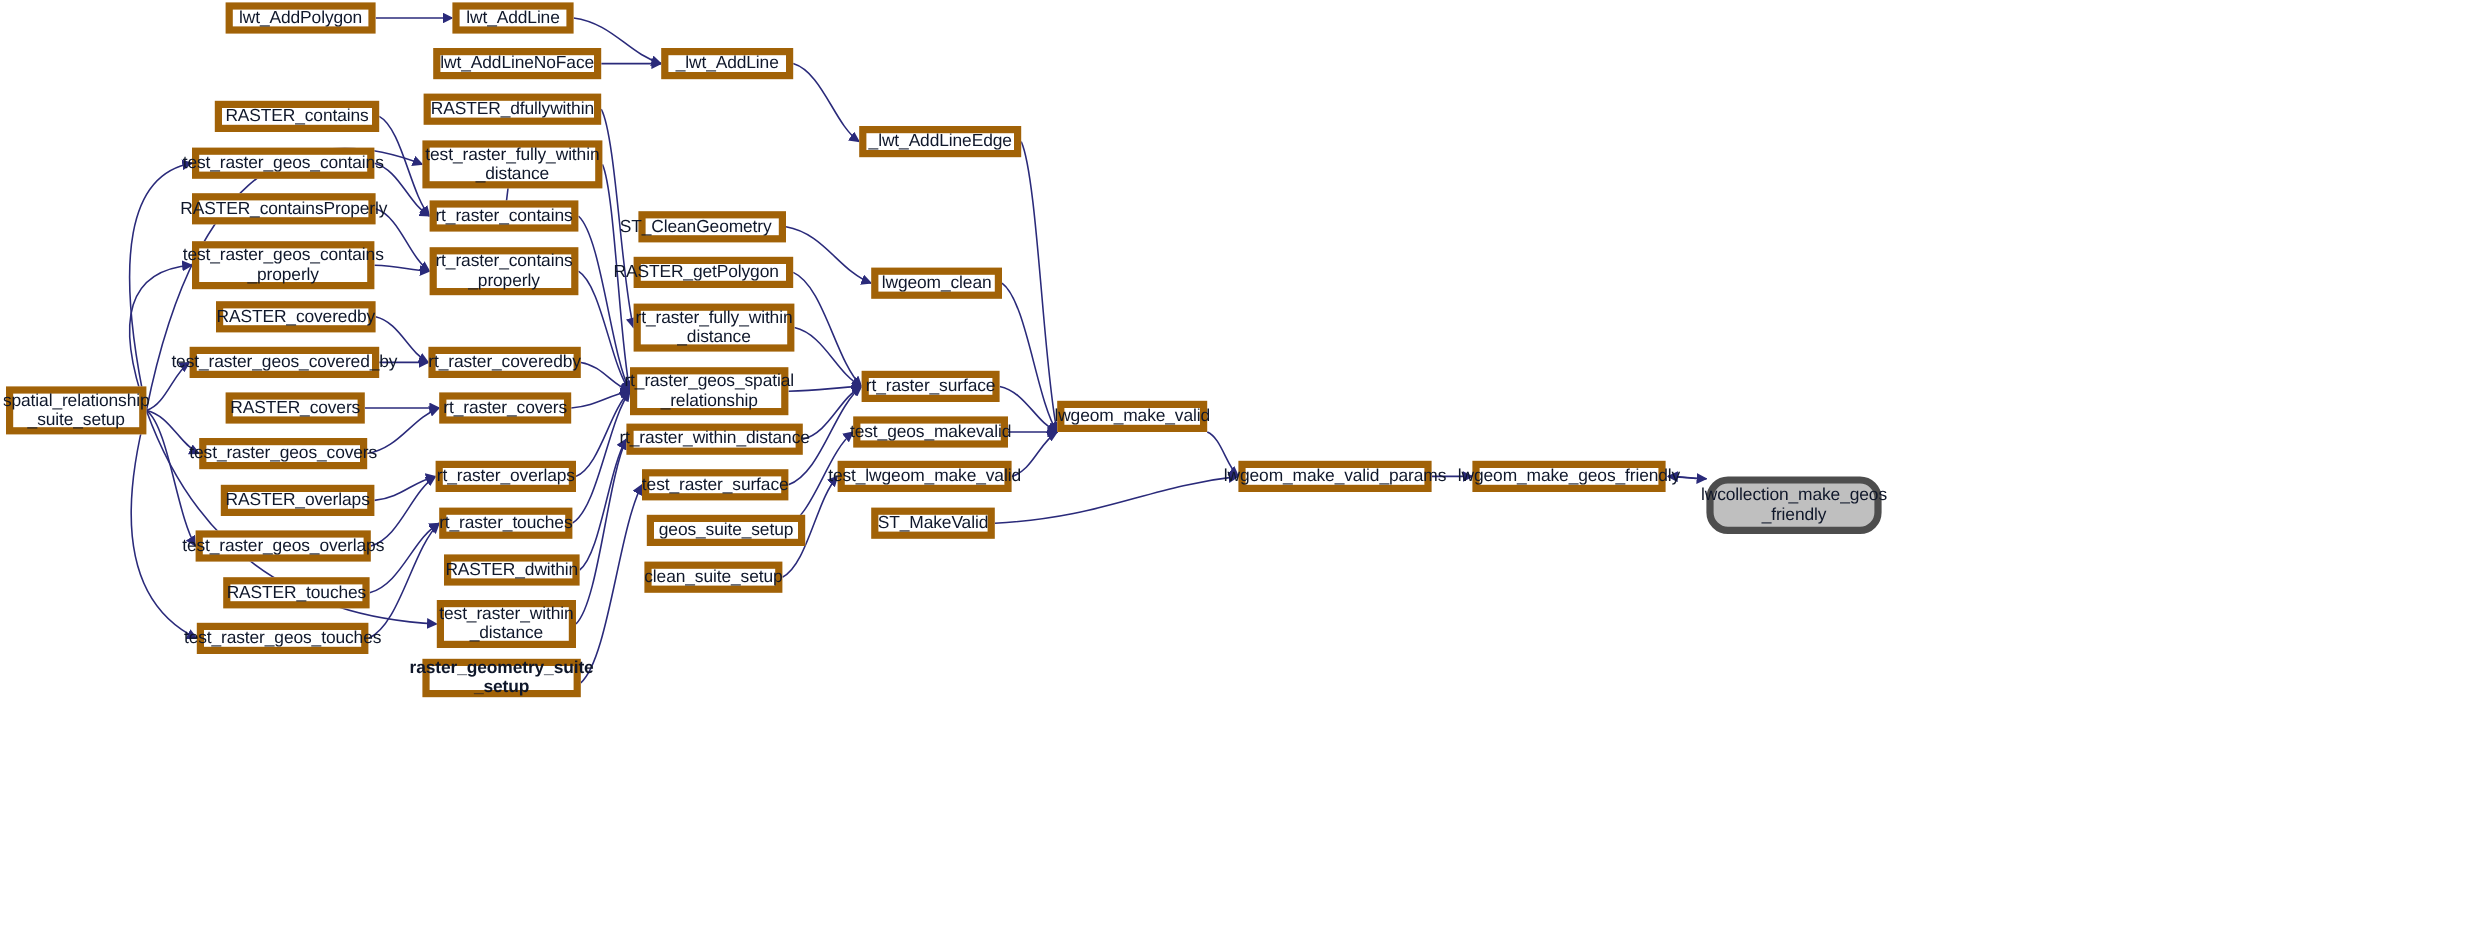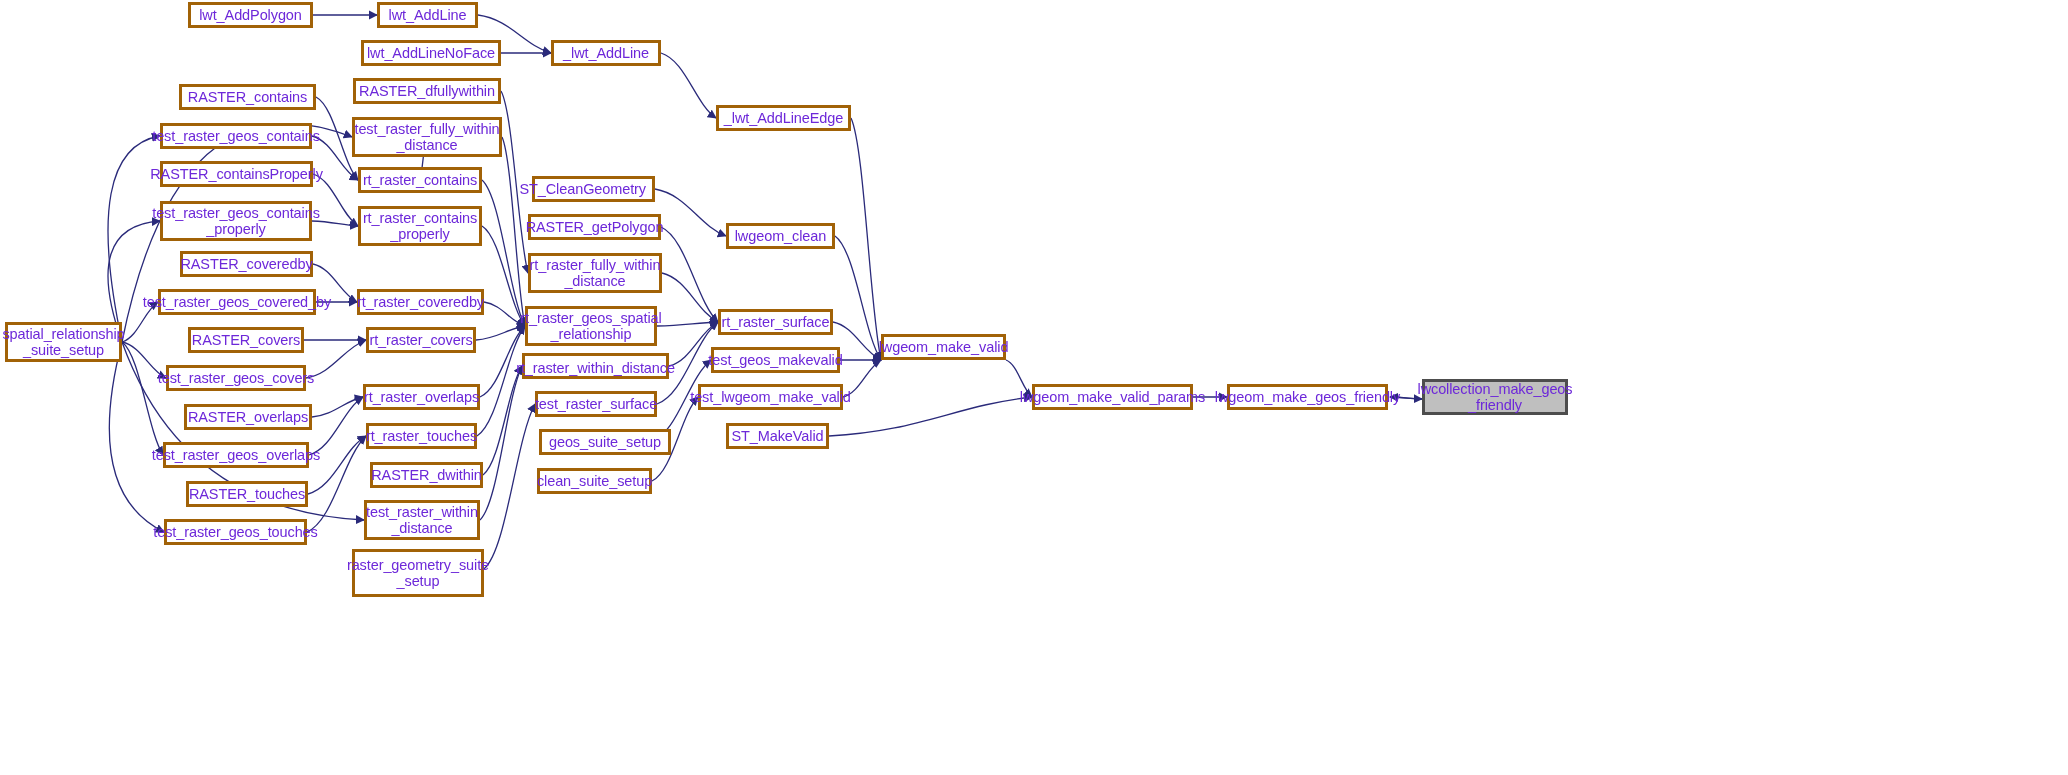--- a/index.html
+++ b/index.html
@@ -20,23 +20,23 @@
     position: absolute;
     left: 0;
     top: 0;
     width: 2068px;
     height: 775px;
     pointer-events: none;
   }
   .node {
     position: absolute;
     box-sizing: border-box;
-    border: 3px solid #a16207;
+    border: 6px solid #a16207;
     background: #ffffff;
-    color: #6d28d9;
+    color: #0f172a;
     display: flex;
     align-items: center;
     justify-content: center;
     text-align: center;
     font-size: 14.5px;
     line-height: 1.12;
     white-space: pre-line;
     letter-spacing: -0.1px;
     z-index: 2;
   }
@@ -127,21 +127,21 @@
       <div class="node" style="left: 160px; top: 123px; width: 152px; height: 26px;"><span class="node-label">test_raster_geos_contains</span></div>
       <div class="node" style="left: 352px; top: 117px; width: 150px; height: 40px;"><span class="node-label">test_raster_fully_within
 _distance</span></div>
       <div class="node" style="left: 160px; top: 161px; width: 153px; height: 26px;"><span class="node-label">RASTER_containsProperly</span></div>
       <div class="node" style="left: 358px; top: 167px; width: 124px; height: 26px;"><span class="node-label">rt_raster_contains</span></div>
       <div class="node" style="left: 160px; top: 201px; width: 152px; height: 40px;"><span class="node-label">test_raster_geos_contains
 _properly</span></div>
       <div class="node" style="left: 358px; top: 206px; width: 124px; height: 40px;"><span class="node-label">rt_raster_contains
 _properly</span></div>
       <div class="node" style="left: 532px; top: 176px; width: 123px; height: 26px; justify-content: flex-end;"><span class="node-label">ST_CleanGeometry</span></div>
-      <div class="node" style="left: 528px; top: 214px; width: 133px; height: 26px;"><span class="node-label">RASTER_getPolygon</span></div>
+      <div class="node" style="left: 528px; top: 214px; width: 133px; height: 26px; justify-content: flex-end;"><span class="node-label">RASTER_getPolygon</span></div>
       <div class="node" style="left: 726px; top: 223px; width: 109px; height: 26px;"><span class="node-label">lwgeom_clean</span></div>
       <div class="node" style="left: 180px; top: 251px; width: 133px; height: 26px;"><span class="node-label">RASTER_coveredby</span></div>
       <div class="node" style="left: 528px; top: 253px; width: 134px; height: 40px;"><span class="node-label">rt_raster_fully_within
 _distance</span></div>
       <div class="node" style="left: 158px; top: 289px; width: 158px; height: 26px;"><span class="node-label">test_raster_geos_covered_by</span></div>
       <div class="node" style="left: 357px; top: 289px; width: 127px; height: 26px;"><span class="node-label">rt_raster_coveredby</span></div>
       <div class="node" style="left: 188px; top: 327px; width: 116px; height: 26px;"><span class="node-label">RASTER_covers</span></div>
       <div class="node" style="left: 366px; top: 327px; width: 110px; height: 26px;"><span class="node-label">rt_raster_covers</span></div>
       <div class="node" style="left: 525px; top: 306px; width: 132px; height: 40px;"><span class="node-label">rt_raster_geos_spatial
 _relationship</span></div>
@@ -149,30 +149,30 @@
       <div class="node" style="left: 166px; top: 365px; width: 140px; height: 26px;"><span class="node-label">test_raster_geos_covers</span></div>
       <div class="node" style="left: 522px; top: 353px; width: 147px; height: 26px; align-items: flex-end;"><span class="node-label">rt_raster_within_distance</span></div>
       <div class="node" style="left: 711px; top: 347px; width: 129px; height: 26px;"><span class="node-label">test_geos_makevalid</span></div>
       <div class="node" style="left: 881px; top: 334px; width: 125px; height: 26px;"><span class="node-label">lwgeom_make_valid</span></div>
       <div class="node" style="left: 184px; top: 404px; width: 128px; height: 26px;"><span class="node-label">RASTER_overlaps</span></div>
       <div class="node" style="left: 363px; top: 384px; width: 117px; height: 26px;"><span class="node-label">rt_raster_overlaps</span></div>
       <div class="node" style="left: 535px; top: 391px; width: 122px; height: 26px;"><span class="node-label">test_raster_surface</span></div>
       <div class="node" style="left: 698px; top: 384px; width: 145px; height: 26px;"><span class="node-label">test_lwgeom_make_valid</span></div>
       <div class="node" style="left: 1032px; top: 384px; width: 161px; height: 26px;"><span class="node-label">lwgeom_make_valid_params</span></div>
       <div class="node" style="left: 1227px; top: 384px; width: 161px; height: 26px;"><span class="node-label">lwgeom_make_geos_friendly</span></div>
-      <div class="node highlight" style="left: 1422px; top: 379px; width: 146px; height: 36px;"><span class="node-label">lwcollection_make_geos
+      <div class="node highlight" style="left: 1422px; top: 397px; width: 146px; height: 48px; border-radius: 18px;"><span class="node-label">lwcollection_make_geos
 _friendly</span></div>
       <div class="node" style="left: 163px; top: 442px; width: 146px; height: 26px;"><span class="node-label">test_raster_geos_overlaps</span></div>
       <div class="node" style="left: 366px; top: 423px; width: 111px; height: 26px;"><span class="node-label">rt_raster_touches</span></div>
       <div class="node" style="left: 539px; top: 429px; width: 132px; height: 26px;"><span class="node-label">geos_suite_setup</span></div>
       <div class="node" style="left: 726px; top: 423px; width: 103px; height: 26px;"><span class="node-label">ST_MakeValid</span></div>
       <div class="node" style="left: 370px; top: 462px; width: 113px; height: 26px;"><span class="node-label">RASTER_dwithin</span></div>
       <div class="node" style="left: 537px; top: 468px; width: 115px; height: 26px;"><span class="node-label">clean_suite_setup</span></div>
       <div class="node" style="left: 186px; top: 481px; width: 122px; height: 26px;"><span class="node-label">RASTER_touches</span></div>
       <div class="node" style="left: 364px; top: 500px; width: 116px; height: 40px;"><span class="node-label">test_raster_within
 _distance</span></div>
       <div class="node" style="left: 164px; top: 519px; width: 143px; height: 26px;"><span class="node-label">test_raster_geos_touches</span></div>
-      <div class="node" style="left: 352px; top: 549px; width: 132px; height: 48px;"><span class="node-label">raster_geometry_suite
+      <div class="node" style="left: 352px; top: 549px; width: 132px; height: 32px; font-weight: bold;"><span class="node-label">raster_geometry_suite
 _setup</span></div>
       <div class="node" style="left: 5px; top: 322px; width: 117px; height: 40px;"><span class="node-label">spatial_relationship
 _suite_setup</span></div>
     </div>
 </div>
 
 </body></html>

